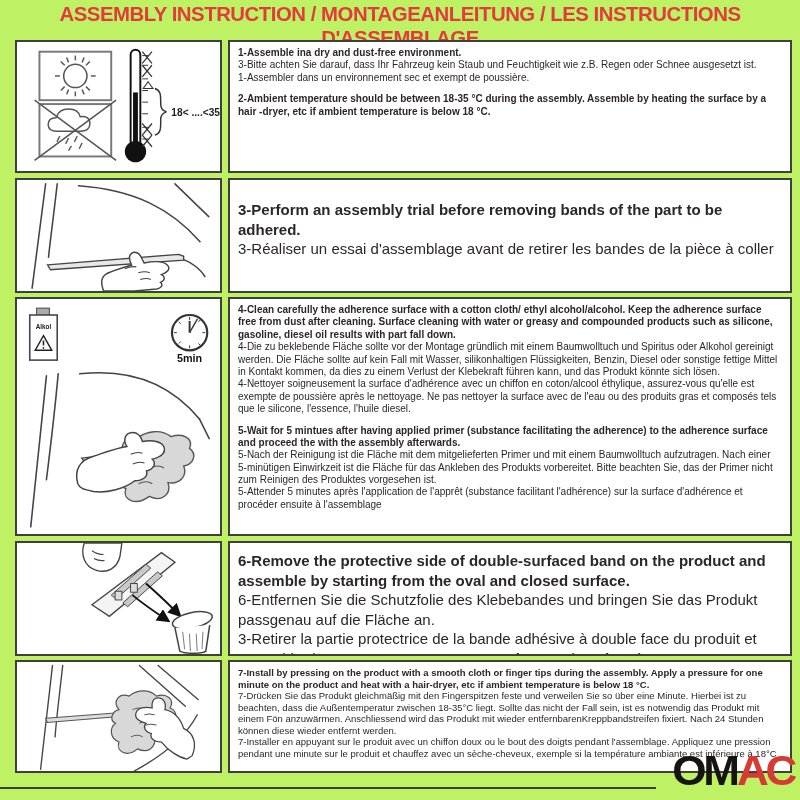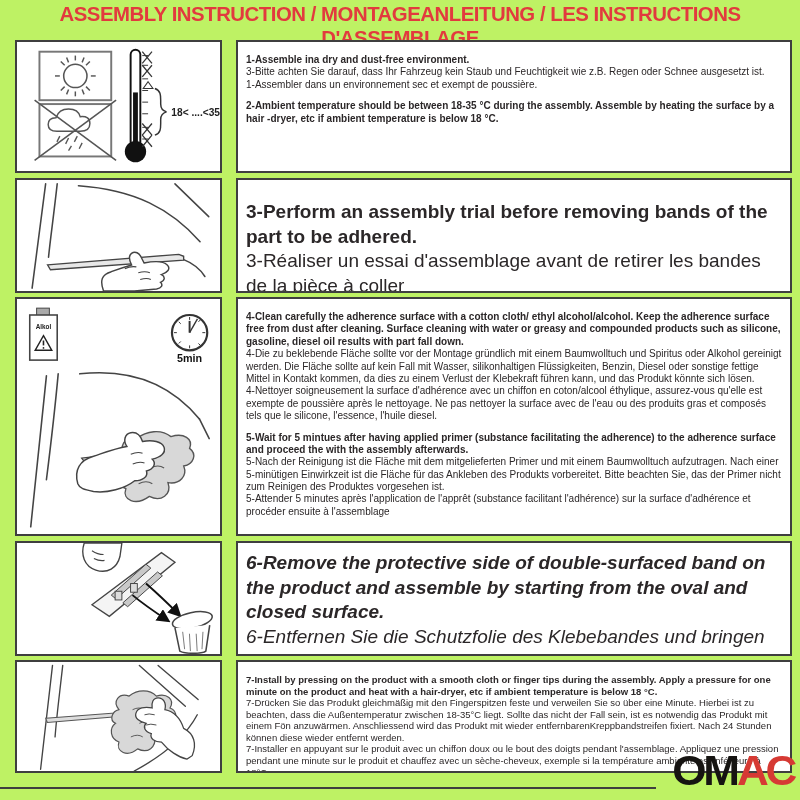--- a/index.html
+++ b/index.html
@@ -7,30 +7,30 @@
         font-family:"Liberation Sans",sans-serif;color:#2b2728;}
   .title{position:absolute;top:2px;left:0;width:100%;text-align:center;margin:0;
          font-size:21px;font-weight:700;color:#e23a3e;letter-spacing:-0.5px;
          transform:scaleX(0.97);}
   .row{position:absolute;left:15px;right:8px;}
   .illust{position:absolute;left:0;top:0;width:207px;height:100%;
           border:2px solid #3f3f3f;background:#fff;box-sizing:border-box;}
   .illust svg{width:100%;height:100%;display:block;}
   .textbox{position:absolute;left:213px;right:0;top:0;height:100%;
            border:2px solid #3f3f3f;background:#fff;box-sizing:border-box;
-           padding:12px 8px;overflow:hidden;margin-left:8px;}
+           padding:5px 8px;overflow:hidden;}
   .textbox p{margin:0;}
   .small p{font-size:10px;line-height:1.24;}
   .tiny p{font-size:9.5px;line-height:1.22;}
-  .big p{font-size:19px;line-height:1.3;}
+  .big p{font-size:15px;line-height:1.3;}
   .en{font-weight:700;}
   .step{margin-bottom:9px;}
   .step:last-child{margin-bottom:0;}
   .pad-top{padding-top:20px;}
-  .pad-top-sm{padding-top:8px;font-style:italic;}
+  .pad-top-sm{padding-top:8px;}
   .bottom-line{position:absolute;left:0;top:787px;width:656px;height:2px;background:#3f3f3f;}
   .logo{position:absolute;top:750px;right:6px;font-weight:800;font-size:42px;
         letter-spacing:-3px;line-height:1;transform:scaleX(1.05);transform-origin:right;}
   .logo-black{color:#161412;}
   .logo-red{color:#d63a34;}
 </style>
 </head>
 <body>
 
 <div class="page">

